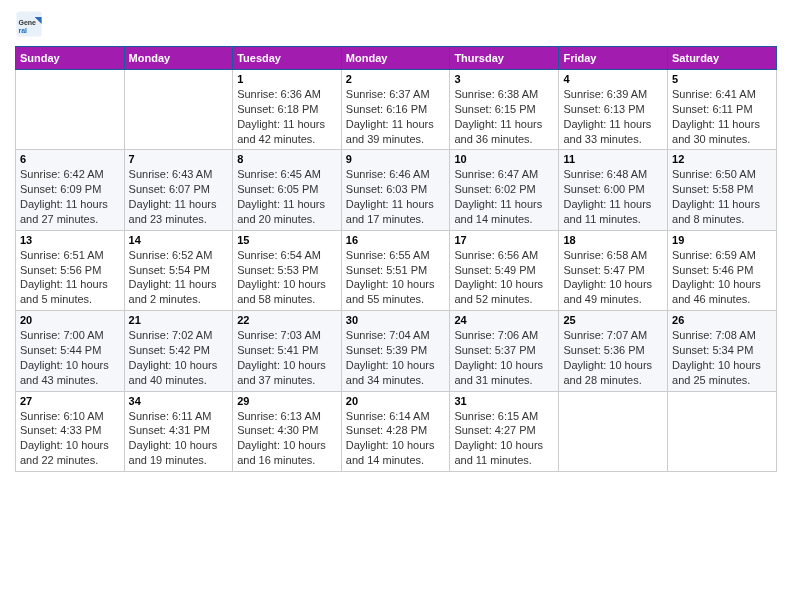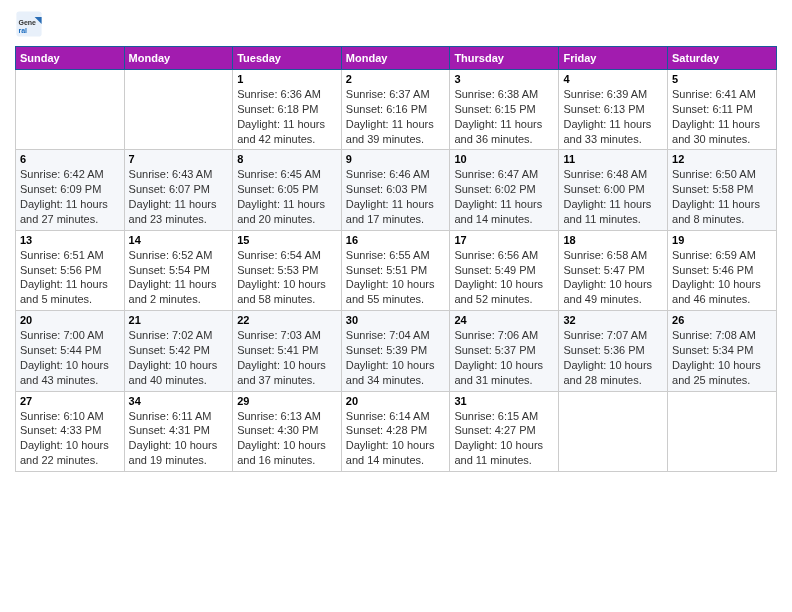--- a/index.html
+++ b/index.html
@@ -227,21 +227,21 @@
           </td>
           <td>
             <span class="day-number">30</span>
             <div class="day-info">Sunrise: 7:04 AM<br>Sunset: 5:39 PM<br>Daylight: 10 hours and 34 minutes.</div>
           </td>
           <td>
             <span class="day-number">24</span>
             <div class="day-info">Sunrise: 7:06 AM<br>Sunset: 5:37 PM<br>Daylight: 10 hours and 31 minutes.</div>
           </td>
           <td>
-            <span class="day-number">32</span>
+            <span class="day-number">25</span>
             <div class="day-info">Sunrise: 7:07 AM<br>Sunset: 5:36 PM<br>Daylight: 10 hours and 28 minutes.</div>
           </td>
           <td>
             <span class="day-number">26</span>
             <div class="day-info">Sunrise: 7:08 AM<br>Sunset: 5:34 PM<br>Daylight: 10 hours and 25 minutes.</div>
           </td>
         </tr>
         <tr>
           <td>
             <span class="day-number">27</span>

